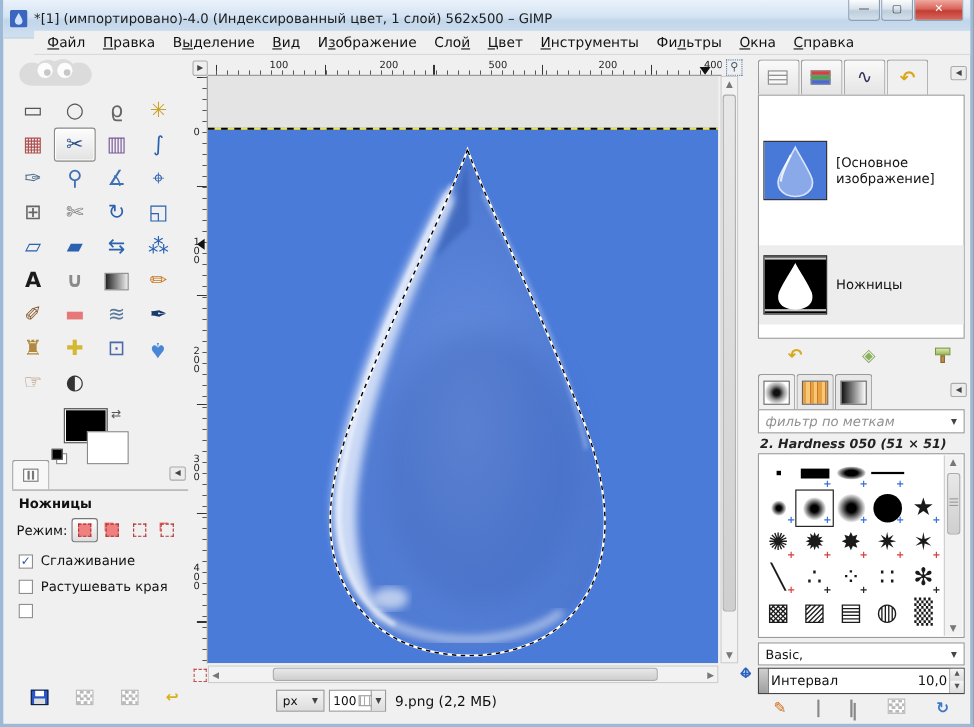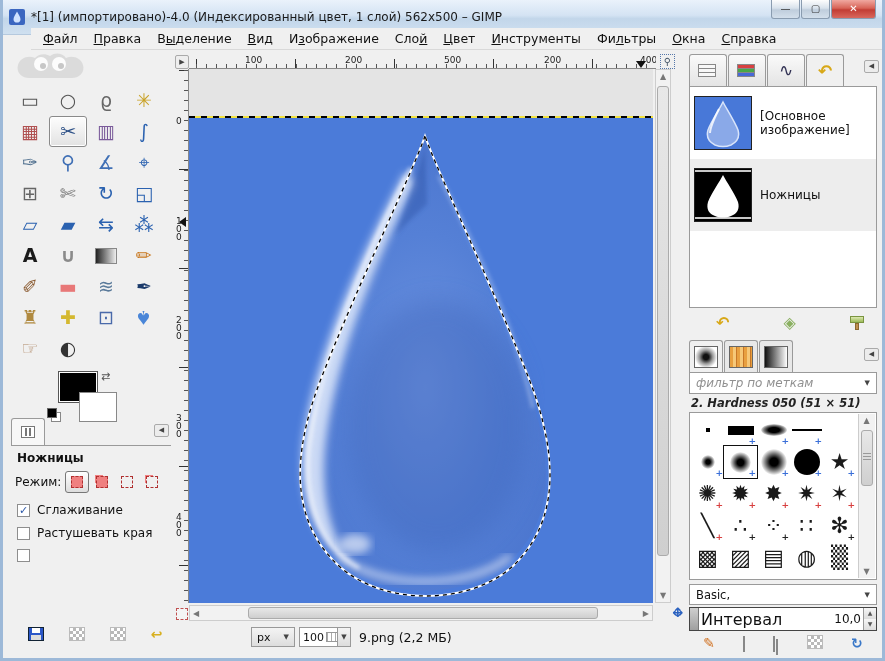--- a/index.html
+++ b/index.html
@@ -133,21 +133,21 @@
     border-radius:3px 3px 0 0; background:linear-gradient(#fafafa,#e4e4e4); display:flex; align-items:center; justify-content:center; }
   .dock-tab.active { background:#f0f0f0; height:33px; }
   .stack-ico { position:relative; width:20px; height:14px; }
   .stack-ico i { position:absolute; left:0; width:18px; height:5px; border:1px solid #888; background:#f8f8f8; display:block; }
   .stack-ico i:nth-child(1){ top:0; } .stack-ico i:nth-child(2){ top:4px; } .stack-ico i:nth-child(3){ top:8px; }
   .stack-ico.rgb i:nth-child(1){ background:#d84040; } .stack-ico.rgb i:nth-child(2){ background:#48a848; }
   .stack-ico.rgb i:nth-child(3){ background:#4868d8; }
   .tab-glyph { font-size:17px; line-height:1; }
   
   #undo-list { position:absolute; left:2px; top:34px; width:188px; height:222px; background:#fff; border:1px solid #9a9a9a; }
-  .undo-entry { display:flex; align-items:center; height:72px; padding-left:4px; }
+  .undo-entry { display:flex; align-items:center; height:72px; padding-left:4px;margin-top:32px; }
   .undo-entry.current { background:#ededed; }
   .undo-thumb { width:58px; height:54px; border:1px solid #222; flex:0 0 auto; }
   .undo-label { margin-left:8px; font-size:12px; }
   #undo-actions { position:absolute; left:2px; top:258px; width:188px; height:26px; display:flex; justify-content:space-around; align-items:center; }
   .ua { font-size:16px; font-weight:bold; line-height:1; }
   
   #brush-dock { position:absolute; left:0; top:286px; width:194px; height:318px; }
   #brush-tabs { position:relative; height:34px; }
   .btab { position:absolute; top:2px; width:34px; height:32px; border:1px solid #9a9a9a; border-bottom:none;
     border-radius:3px 3px 0 0; background:#e8e8e8; display:flex; align-items:center; justify-content:center; }
@@ -175,21 +175,21 @@
   .plus { position:absolute; right:1px; bottom:0; font-size:9px; font-weight:bold; line-height:1; }
   .plus.blue { color:#3a6fd8; } .plus.red { color:#d84040; } .plus.black { color:#222; }
   #brush-scroll { position:absolute; right:1px; top:1px; width:17px; height:164px; background:#f2f2f2; border-left:1px solid #ccc; }
   #bthumb { left:2px; width:12px; top:16px; height:56px; }
   #bthumb .grip { margin:22px auto 0; width:8px; border-top:1px solid #999; box-shadow:0 3px 0 #999,0 6px 0 #999; }
   #brush-group { position:absolute; left:2px; top:246px; width:188px; height:21px; background:#fff; border:1px solid #9a9a9a;
     display:flex; align-items:center; justify-content:space-between; padding:0 6px; font-size:11.5px; }
   #spacing-row { position:absolute; left:2px; top:269px; width:188px; height:24px; background:#fff; border:1px solid #444;
     display:flex; align-items:center; position:absolute; }
   #spacing-knob { width:9px; height:22px; background:linear-gradient(#cfcfcf,#9f9f9f); border-right:1px solid #777; }
-  #spacing-label { margin-left:2px; flex:1; font-size:16px; }
+  #spacing-label { margin-left:2px; flex:1; font-size:12px; }
   #spacing-value { margin-right:2px; font-size:12px; }
   #spacing-spin { width:13px; height:22px; border-left:1px solid #999; display:flex; flex-direction:column; }
   #spacing-spin span { flex:1; font-size:6px; text-align:center; color:#555; line-height:10px; background:linear-gradient(#f6f6f6,#ddd); }
   #brush-actions { position:absolute; left:2px; top:297px; width:188px; display:flex; justify-content:space-around; align-items:center; }
   .page-ico { width:12px; height:15px; background:#fff; border:1px solid #888; }
   .pages-ico { width:12px; height:13px; background:#e8e8e8; border:1px solid #888; box-shadow:3px 3px 0 -1px #fff,3px 3px 0 0 #888; margin-right:3px; }
   .brush-clear { position:relative; width:16px; height:14px; }
   .brush-clear .head { position:absolute; bottom:0; left:0; width:14px; height:7px; background:linear-gradient(#dce8b0,#9cba58); border:1px solid #7a9440; }
   .brush-clear .handle { position:absolute; top:0; left:5px; width:4px; height:7px; background:#c09050; border:1px solid #8a6830; }
 </style>

